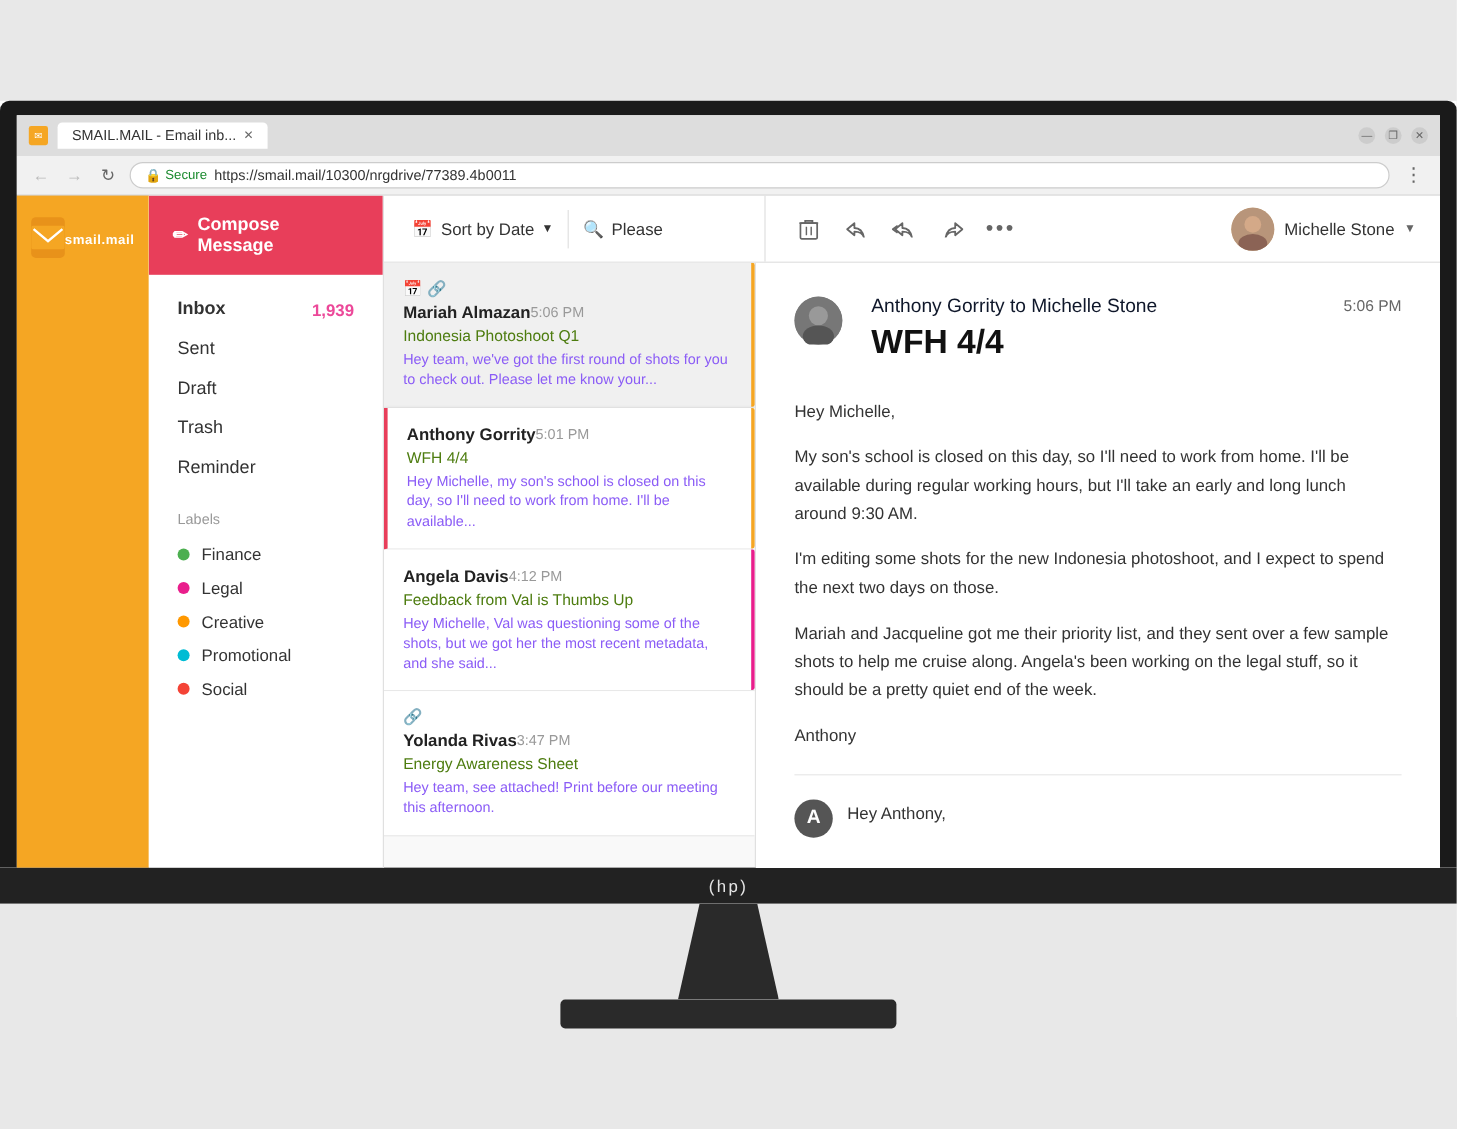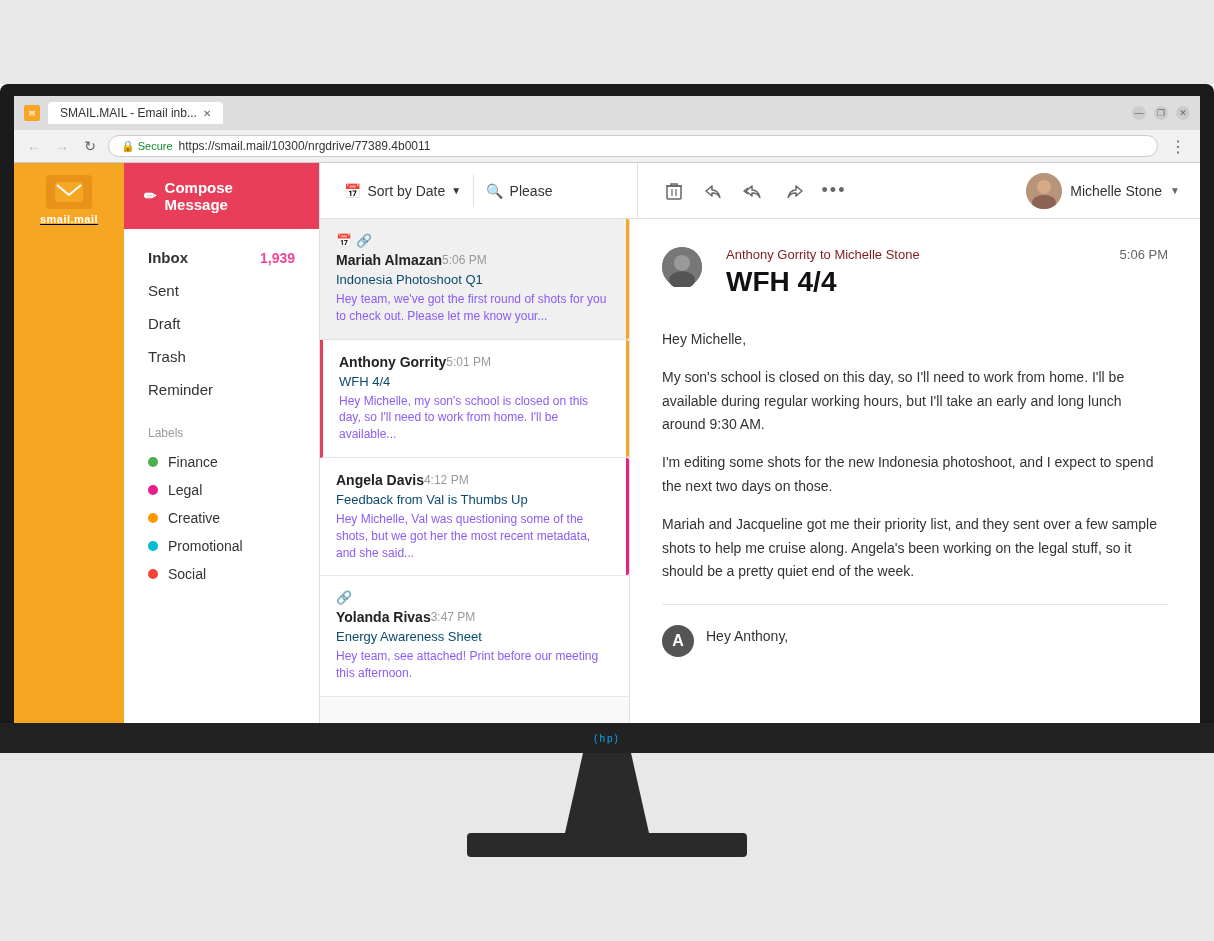--- a/index.html
+++ b/index.html
@@ -135,25 +135,23 @@
       display: flex;
       flex-direction: column;
       align-items: center;
       padding-top: 12px;
       flex-shrink: 0;
     }
     .sidebar-logo {
       width: 60px;
       height: 50px;
       display: flex;
-      flex-direction: column;
       align-items: center;
       justify-content: center;
       margin-bottom: 10px;
-      text-decoration: underline;
     }
     .logo-icon {
       width: 46px;
       height: 34px;
       background: #e8921a;
       border-radius: 4px;
       display: flex;
       align-items: center;
       justify-content: center;
       margin-bottom: 4px;
@@ -366,21 +364,21 @@
       width: 3px;
       height: 100%;
       position: absolute;
       right: 0;
       top: 0;
       border-radius: 0 2px 2px 0;
     }
     .email-subject {
       font-size: 13px;
       font-weight: 500;
-      color: #0c4a6e;
+      color: #4d7c0f;
       margin-bottom: 4px;
     }
     .email-preview {
       font-size: 12px;
       color: #8b5cf6;
       line-height: 1.4;
     }
     .email-icons {
       display: flex;
       gap: 4px;
@@ -398,22 +396,22 @@
       overflow-y: auto;
       padding: 28px 32px;
     }
     .message-header {
       display: flex;
       align-items: flex-start;
       justify-content: space-between;
       margin-bottom: 4px;
     }
     .message-from-to {
-      font-size: 13px;
-      color: #7f1d1d;
+      font-size: 16px;
+      color: #0f172a;
     }
     .message-timestamp {
       font-size: 13px;
       color: #666;
     }
     .message-subject {
       font-size: 28px;
       font-weight: 700;
       color: #111;
       margin-bottom: 20px;
@@ -464,22 +462,22 @@
 
     
     .monitor-bottom {
       background: #222;
       height: 30px;
       display: flex;
       align-items: center;
       justify-content: center;
     }
     .hp-logo {
-      color: #0ea5e9;
-      font-size: 10px;
+      color: #e5e5e5;
+      font-size: 14px;
       letter-spacing: 2px;
       text-align: right;
     }
     .monitor-stand {
       width: 120px;
       height: 80px;
       background: #2a2a2a;
       margin: 0 auto;
       clip-path: polygon(30% 0%, 70% 0%, 85% 100%, 15% 100%);
     }
@@ -729,20 +727,21 @@
                 </div>
                 <div class="message-subject">WFH 4/4</div>
               </div>
             </div>
 
             <div class="message-body">
               <p>Hey Michelle,</p>
               <p>My son's school is closed on this day, so I'll need to work from home. I'll be available during regular working hours, but I'll take an early and long lunch around 9:30 AM.</p>
               <p>I'm editing some shots for the new Indonesia photoshoot, and I expect to spend the next two days on those.</p>
               <p>Mariah and Jacqueline got me their priority list, and they sent over a few sample shots to help me cruise along. Angela's been working on the legal stuff, so it should be a pretty quiet end of the week.</p>
+              <p>Anthony</p>
             </div>
 
             <hr class="message-divider">
 
             <div class="reply-section">
               <div style="display:flex; flex-direction:column; align-items:center; gap:8px;">
                 <div class="reply-avatar">A</div>
 
               </div>
               <div class="message-body">

